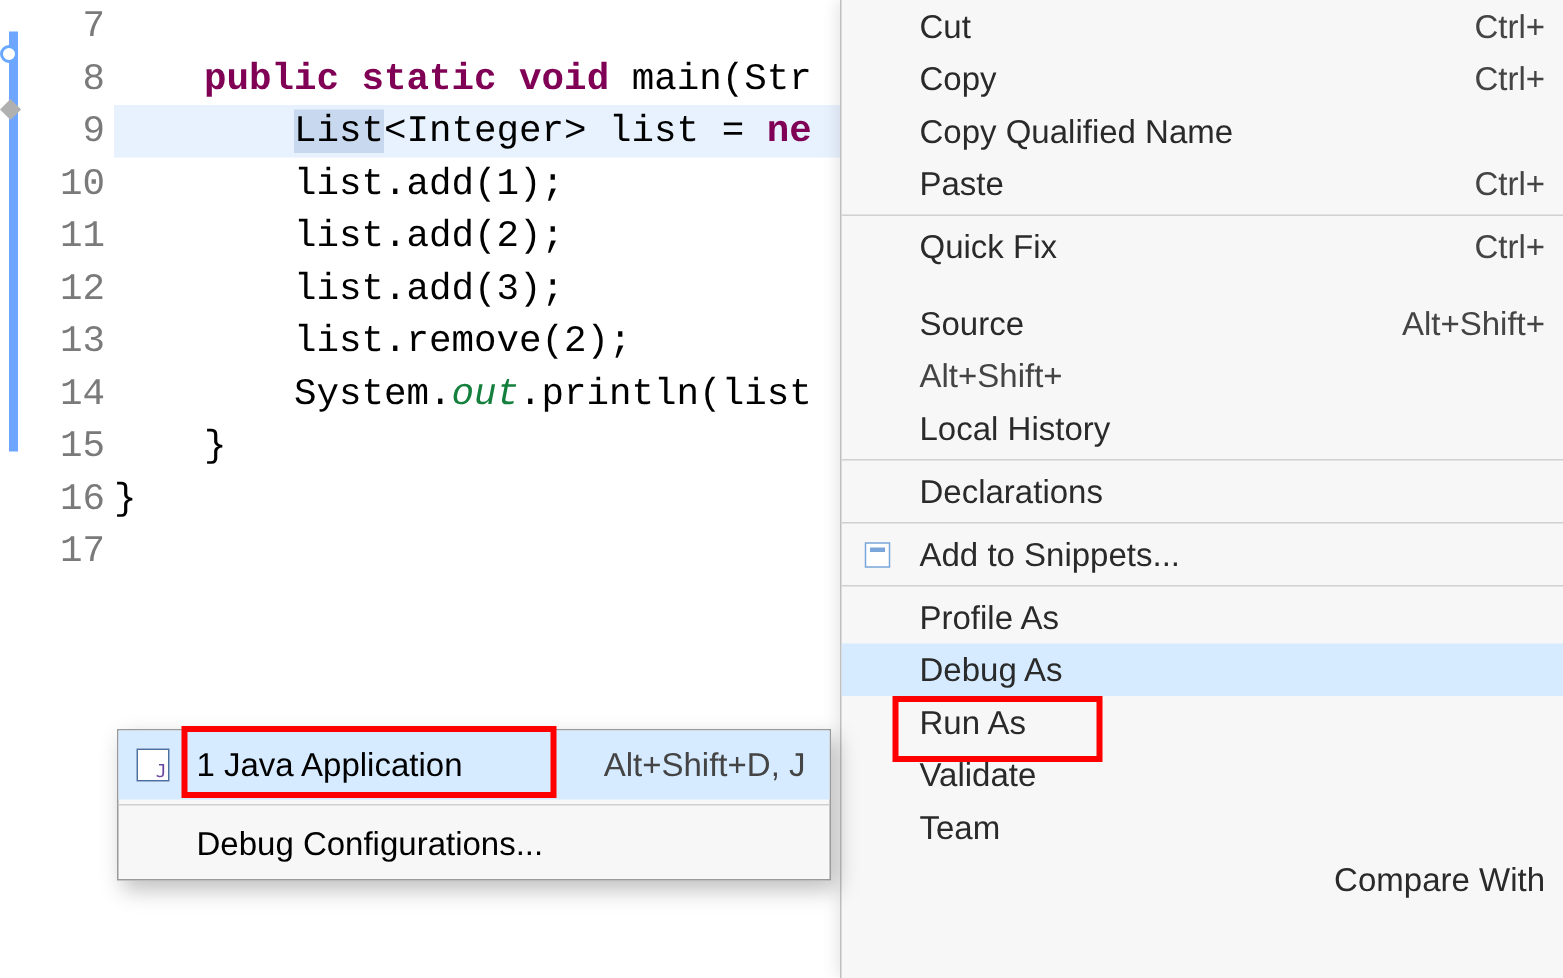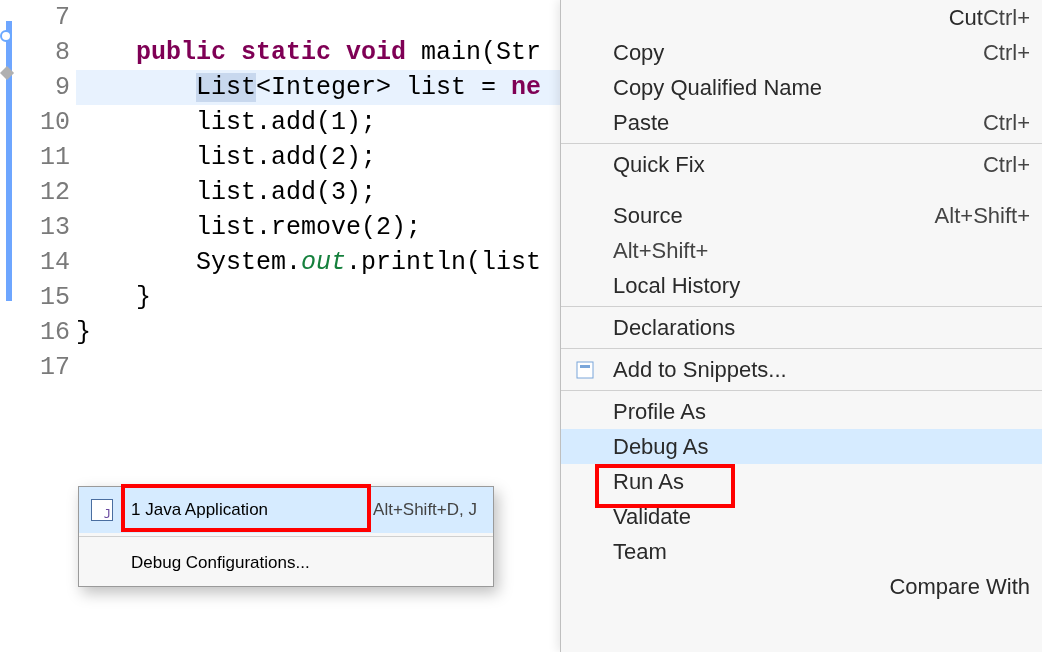--- a/index.html
+++ b/index.html
@@ -113,25 +113,25 @@
   .redbox {
     border: 4px solid #ff0000;
     position: absolute;
     pointer-events: none;
   }
   
   .submenu {
     position: absolute;
     left: 78px;
     top: 486px;
-    width: 416px;
+    width: 476px;
     background: #f7f7f7;
     border: 1px solid #9a9a9a;
     box-shadow: 4px 6px 14px rgba(0,0,0,0.25);
-    font-size: 17px;
+    font-size: 22px;
   }
   .sub-item {
     display: flex;
     align-items: center;
     height: 46px;
     padding: 0 16px 0 52px;
     position: relative;
   }
   .sub-item.highlight { background: #d6ebff; }
   .sub-item .label { flex: 1; }
@@ -173,21 +173,21 @@
         <div>14</div>
         <div>15</div>
         <div>16</div>
         <div>17</div>
       </div>
   </div>
   <div class="code" id="code-body"><div class="code-line"></div><div class="code-line">    <span class="kw">public</span> <span class="kw">static</span> <span class="kw">void</span> main(Str</div><div class="code-line hl-line">        <span class="sel">List</span>&lt;Integer&gt; list = <span class="kw">ne</span></div><div class="code-line">        list.add(1);</div><div class="code-line">        list.add(2);</div><div class="code-line">        list.add(3);</div><div class="code-line">        list.remove(2);</div><div class="code-line">        System.<span class="fld">out</span>.println(list</div><div class="code-line">    }</div><div class="code-line">}</div><div class="code-line"></div></div>
 </div>
 
 <div class="context-menu" id="context-menu">
-    <div class="menu-item" style="position: relative; text-align: right;">
+    <div class="menu-item" style="position: relative;">
       <span class="label">Cut</span>
       <span class="shortcut">Ctrl+</span>
     </div>
     <div class="menu-item" style="position: relative;">
       <span class="label">Copy</span>
       <span class="shortcut">Ctrl+</span>
     </div>
     <div class="menu-item" style="position: relative;">
       <span class="label">Copy Qualified Name</span>
     </div>

